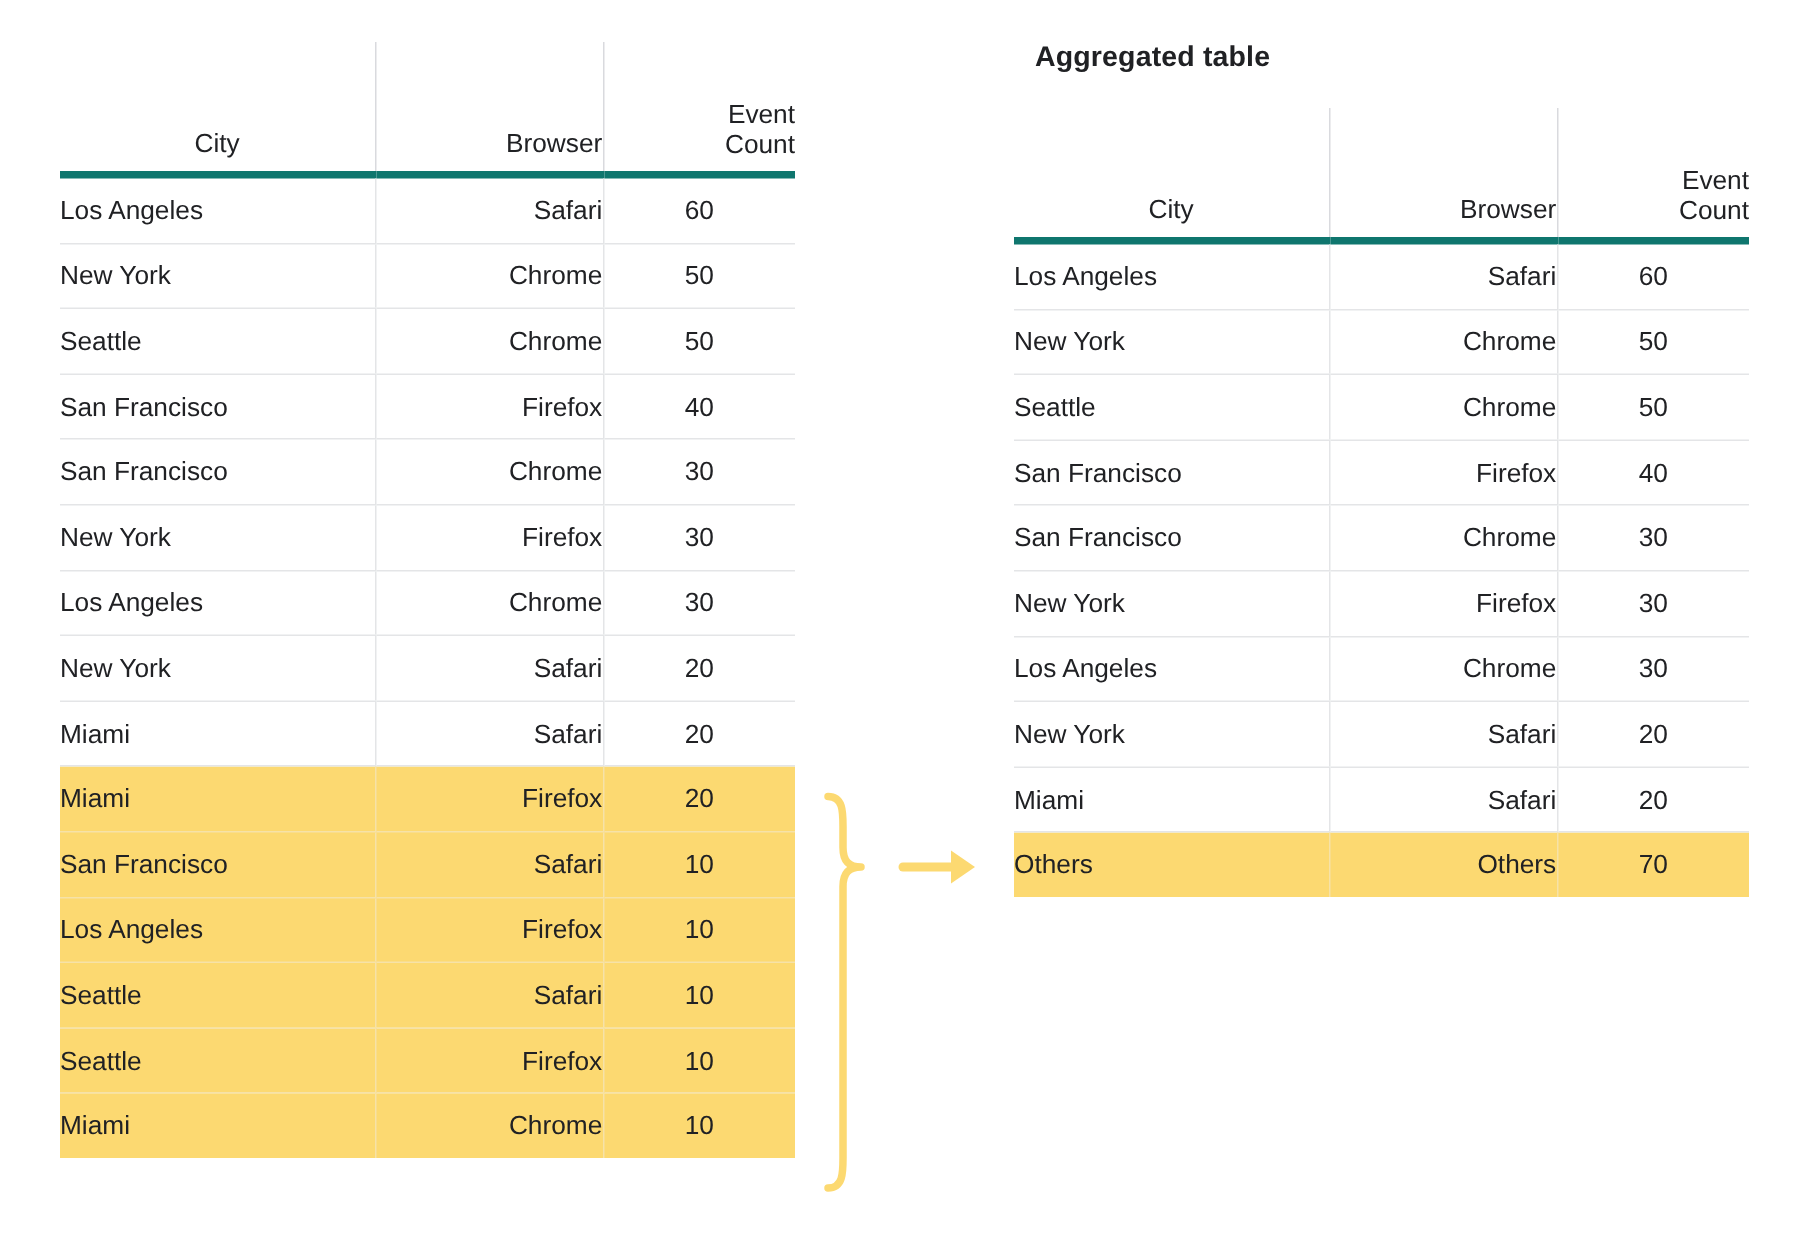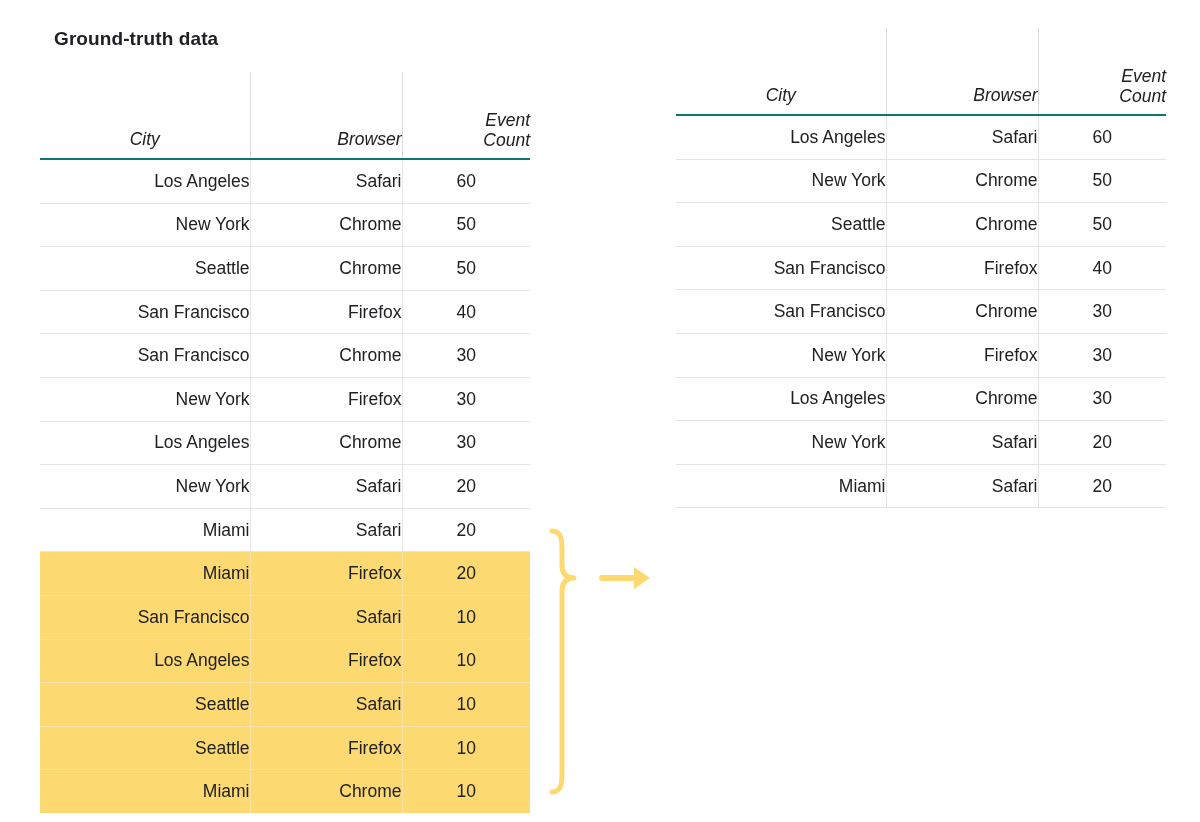--- a/index.html
+++ b/index.html
@@ -46,31 +46,30 @@
   table.data-table td {
     font-size: 17.5px;
     color: #202124;
     padding: 0;
     height: 42.6px;
     vertical-align: middle;
     border-bottom: 1px solid #e4e5e7;
     font-weight: normal;
   }
   table.data-table thead th {
-    font-style: italic;
     vertical-align: bottom;
     height: 78px;
     padding-bottom: 8px;
-    border-bottom: 2px solid #0f766e;
+    border-bottom: 5px solid #0f766e;
   }
   col.c-city   { width: 210px; }
   col.c-browser{ width: 152px; }
   col.c-count  { width: 128px; }
 
-  .cell-city    { padding-left: 14px; text-align: right; }
+  .cell-city    { padding-left: 14px; text-align: left; }
   .cell-browser { padding-left: 12px; text-align: right; }
   .cell-count   { padding-right: 14px; text-align: center; }
 
   th.cell-city    { padding-left: 14px; text-align: center; }
   th.cell-browser { padding-left: 12px; text-align: right; }
   th.cell-count   { padding-right: 14px; text-align: right; line-height: 1.15; }
 
   
   td.cell-browser, th.cell-browser,
   td.cell-count, th.cell-count {
@@ -100,21 +99,20 @@
   }
 
   .title-row { display: block; }
 </style>
 </head>
 <body>
 
 <div class="canvas">
 
   <div class="panel panel-left">
-    <div class="panel-title">Ground-truth data</div>
     <table class="data-table">
       <colgroup>
         <col class="c-city">
           <col class="c-browser">
           <col class="c-count">
       </colgroup>
       <thead>
         <tr>
           <th class="cell-city">City</th>
           <th class="cell-browser">Browser</th>
@@ -208,20 +206,21 @@
     <svg width="150" height="822" viewBox="0 0 150 822">
       <path d="M 22 531 C 32 531 32 541 32 551 L 32 565 C 32 574 36 578 44 578 C 36 578 32 582 32 591 L 32 772 C 32 782 32 792 22 792" fill="none" stroke="#fcd971" stroke-width="5" stroke-linecap="round" stroke-linejoin="round"></path>
       <g>
         <line x1="72" y1="578" x2="110" y2="578" stroke="#fcd971" stroke-width="6" stroke-linecap="round"></line>
         <path d="M 104 567 L 120 578 L 104 589 Z" fill="#fcd971"></path>
       </g>
     </svg>
   </div>
 
   <div class="panel panel-right">
+    <div class="panel-title">Aggregated table</div>
     <table class="data-table">
       <colgroup>
         <col class="c-city">
           <col class="c-browser">
           <col class="c-count">
       </colgroup>
       <thead>
         <tr>
           <th class="cell-city">City</th>
           <th class="cell-browser">Browser</th>
@@ -270,17 +269,22 @@
         <tr>
           <td class="cell-city">New York</td>
           <td class="cell-browser">Safari</td>
           <td class="cell-count">20</td>
         </tr>
         <tr>
           <td class="cell-city">Miami</td>
           <td class="cell-browser">Safari</td>
           <td class="cell-count">20</td>
         </tr>
+        <tr class="highlight last">
+          <td class="cell-city">Others</td>
+          <td class="cell-browser">Others</td>
+          <td class="cell-count">70</td>
+        </tr>
       </tbody>
     </table>
   </div>
 
 </div>
 
 </body></html>

